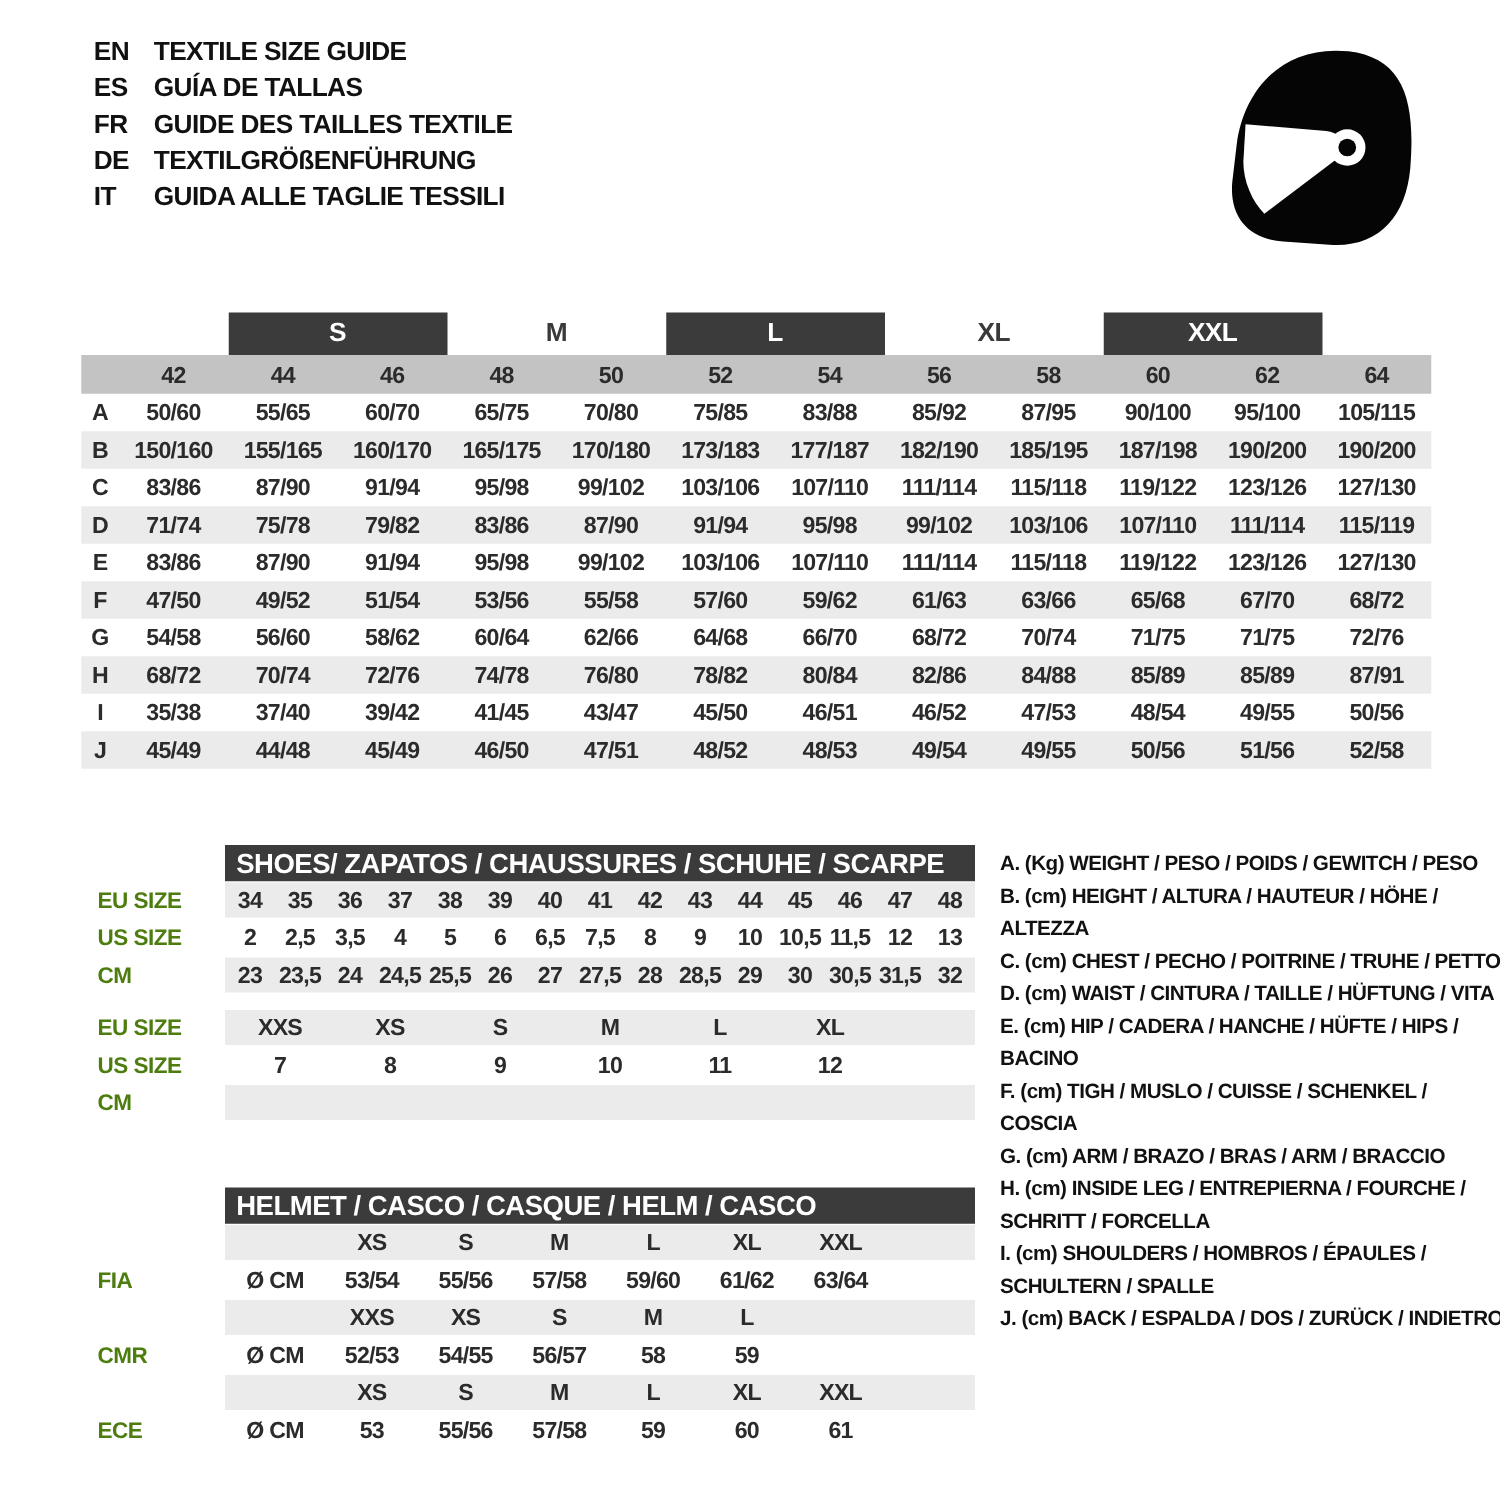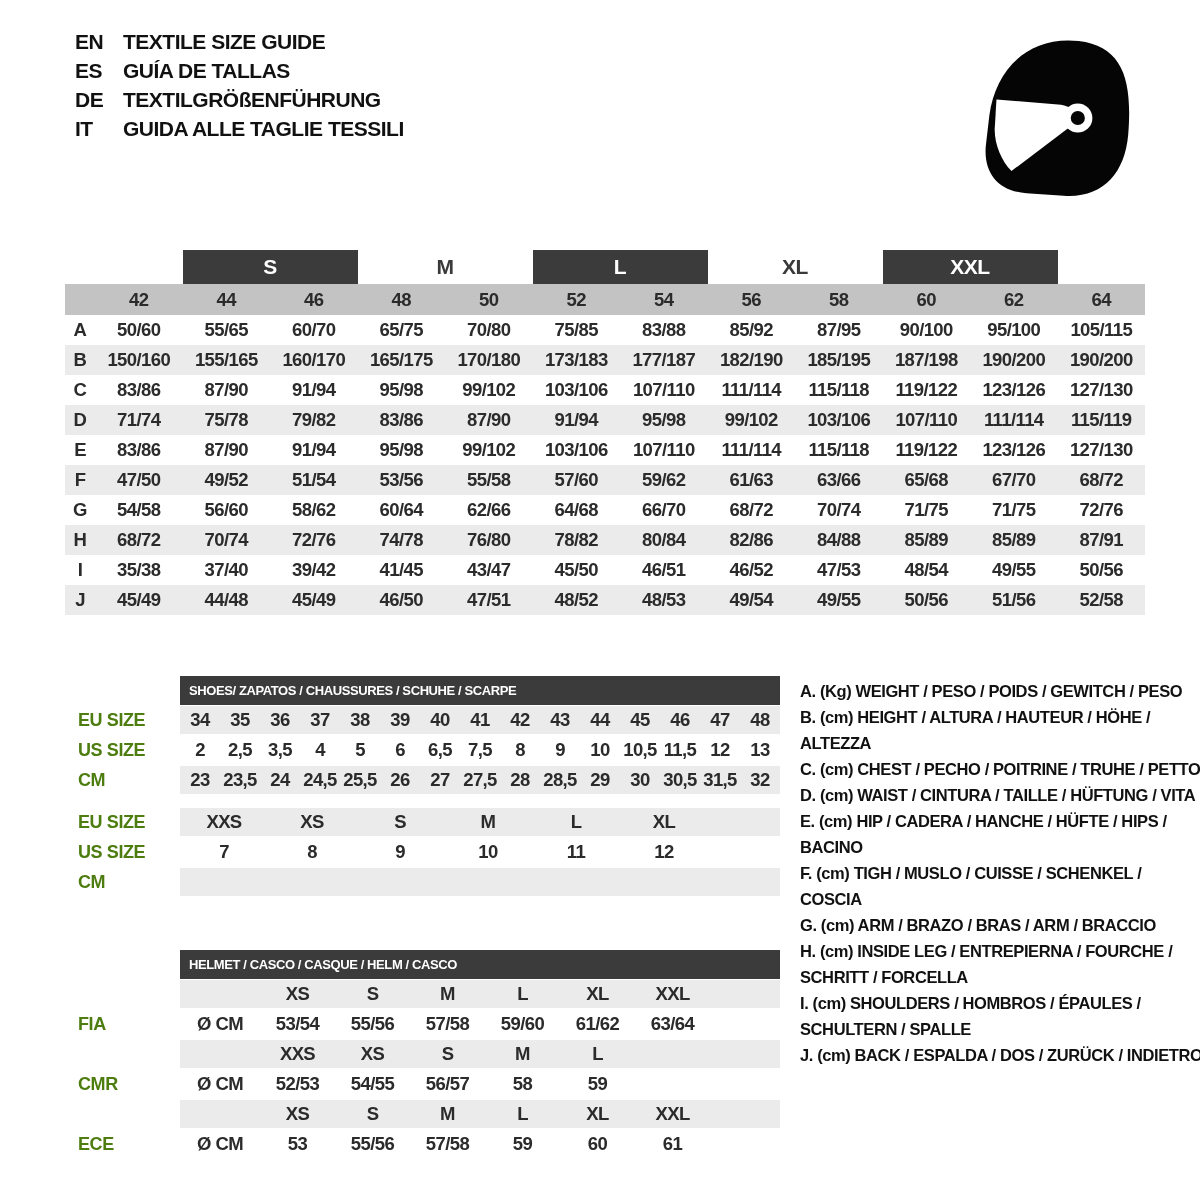--- a/index.html
+++ b/index.html
@@ -21,21 +21,21 @@
   .mt-gcell.boxed{background:#3b3b3b;color:#fff;}
   .mt-row{display:grid;grid-template-columns:30px repeat(12,1fr);height:30px;}
   .mt-sizes{background:#c3c3c3;height:31px;}
   .mt-row.shaded{background:#ebebeb;}
   .mt-cell,.mt-label{display:flex;align-items:center;justify-content:center;font-weight:700;font-size:18.5px;letter-spacing:-0.6px;color:#2b2b2b;white-space:nowrap;}
 
   
   #shoes-table{position:absolute;left:65px;top:676px;width:715px;}
   #gloves-table{position:absolute;left:65px;top:807px;width:715px;}
   #helmet-table{position:absolute;left:65px;top:950px;width:715px;}
-  .bar{margin-left:115px;width:600px;height:29px;background:#3b3b3b;color:#fff;font-weight:700;font-size:13px;letter-spacing:-0.4px;display:flex;align-items:center;padding-left:9px;box-sizing:border-box;white-space:nowrap;}
+  .bar{margin-left:115px;width:600px;height:29px;background:#3b3b3b;color:#fff;font-weight:700;font-size:22px;letter-spacing:-0.4px;display:flex;align-items:center;padding-left:9px;box-sizing:border-box;white-space:nowrap;}
   .lrow{position:relative;height:30px;}
   .band{position:absolute;left:115px;width:600px;top:1px;bottom:1px;background:#ebebeb;}
   .llabel{position:absolute;left:13px;top:0;height:100%;display:flex;align-items:center;font-weight:700;font-size:18px;letter-spacing:-0.4px;color:#4d7c0f;}
   .vals{position:absolute;left:115px;top:0;height:100%;display:grid;}
   .cols15{width:600px;grid-template-columns:repeat(15,1fr);}
   .cols6{width:528px;grid-template-columns:repeat(6,1fr);}
   .cols7{width:530px;grid-template-columns:80px repeat(6,75px);}
   .lcell{display:flex;align-items:center;justify-content:center;font-weight:700;font-size:18.5px;letter-spacing:-0.6px;color:#2b2b2b;white-space:nowrap;}
 
   
@@ -48,20 +48,24 @@
 <div class="page">
 
   <div class="langs" id="langs">
       <div class="lang-row">
         <span class="lang-code">EN</span>
         <span class="lang-title">TEXTILE SIZE GUIDE</span>
       </div>
       <div class="lang-row">
         <span class="lang-code">ES</span>
         <span class="lang-title">GUÍA DE TALLAS</span>
+      </div>
+      <div class="lang-row">
+        <span class="lang-code">FR</span>
+        <span class="lang-title">GUIDE DES TAILLES TEXTILE</span>
       </div>
       <div class="lang-row">
         <span class="lang-code">DE</span>
         <span class="lang-title">TEXTILGRÖßENFÜHRUNG</span>
       </div>
       <div class="lang-row">
         <span class="lang-code">IT</span>
         <span class="lang-title">GUIDA ALLE TAGLIE TESSILI</span>
       </div>
     </div>

